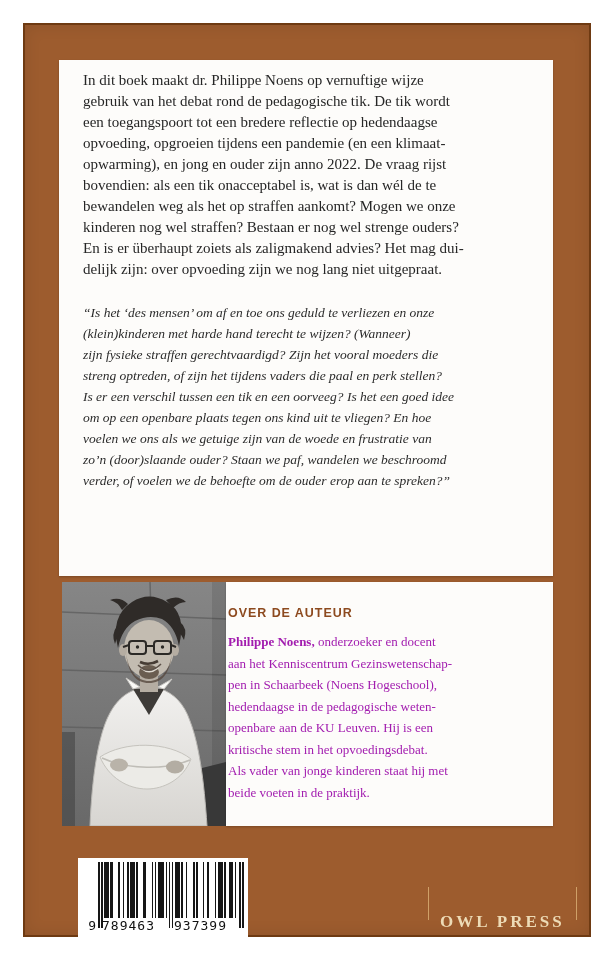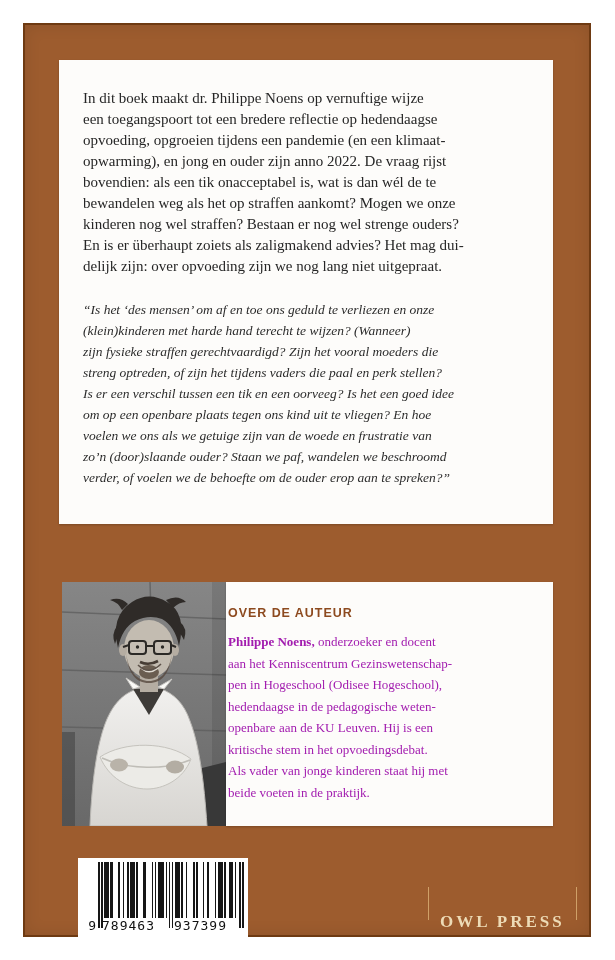--- a/index.html
+++ b/index.html
@@ -10,22 +10,22 @@
   .cover{
     position:absolute;left:23px;top:23px;width:568px;height:914px;
     background:#9d5c2e;
     box-shadow:inset 0 0 0 2px #6e3a12, inset 0 0 18px rgba(0,0,0,0.12);
   }
   .panel{
     position:absolute;background:#fdfcfa;
     box-shadow:0 1px 2px rgba(0,0,0,0.22);
   }
   .panel-top{
-    left:36px;top:37px;width:494px;height:464px;
-    padding:28px 22px 0 24px;box-sizing:border-box;overflow:hidden;
+    left:36px;top:37px;width:494px;height:516px;
+    padding:10px 22px 0 24px;box-sizing:border-box;overflow:hidden;
   }
   .tline{
     white-space:nowrap;font-size:15px;line-height:21px;color:#262626;
   }
   .quote-block{margin-top:22px;}
   .qline{
     white-space:nowrap;font-style:italic;font-size:13.5px;line-height:21px;color:#2b2b2b;
   }
   .photo-wrap{
     position:absolute;left:39px;top:559px;width:164px;height:244px;overflow:hidden;
@@ -68,20 +68,21 @@
 </style>
 </head>
 <body>
 
 <div id="screen">
   <div class="cover">
 
     <div class="panel panel-top">
       <div>
         <div class="tline">In dit boek maakt dr. Philippe Noens op vernuftige wijze</div>
+        <div class="tline">gebruik van het debat rond de pedagogische tik. De tik wordt</div>
         <div class="tline">een toegangspoort tot een bredere reflectie op hedendaagse</div>
         <div class="tline">opvoeding, opgroeien tijdens een pandemie (en een klimaat-</div>
         <div class="tline">opwarming), en jong en ouder zijn anno 2022. De vraag rijst</div>
         <div class="tline">bovendien: als een tik onacceptabel is, wat is dan wél de te</div>
         <div class="tline">bewandelen weg als het op straffen aankomt? Mogen we onze</div>
         <div class="tline">kinderen nog wel straffen? Bestaan er nog wel strenge ouders?</div>
         <div class="tline">En is er überhaupt zoiets als zaligmakend advies? Het mag dui-</div>
         <div class="tline">delijk zijn: over opvoeding zijn we nog lang niet uitgepraat.</div>
       </div>
       <div class="quote-block">
@@ -159,21 +160,21 @@
         <circle cx="75.5" cy="65" r="1.7" fill="#2b2926"></circle>
         <circle cx="100.5" cy="65" r="1.7" fill="#2b2926"></circle>
       </svg>
     </div>
 
     <div class="panel panel-author">
       <div class="author-heading">OVER DE AUTEUR</div>
       <div>
         <div class="aline"><span class="bold">Philippe Noens,</span><span> onderzoeker en docent</span></div>
         <div class="aline">aan het Kenniscentrum Gezinswetenschap-</div>
-        <div class="aline">pen in Hogeschool (Odisee Hogeschool),</div>
+        <div class="aline">pen in Schaarbeek (Noens Hogeschool),</div>
         <div class="aline">hedendaagse in de pedagogische weten-</div>
         <div class="aline">openbare aan de KU Leuven. Hij is een</div>
         <div class="aline">kritische stem in het opvoedingsdebat.</div>
         <div class="aline">Als vader van jonge kinderen staat hij met</div>
         <div class="aline">beide voeten in de praktijk.</div>
       </div>
     </div>
 
     <div class="barcode-box">
       <svg class="barcode-bars" width="146" height="70" viewBox="0 0 146 70" xmlns="http://www.w3.org/2000/svg" fill="#161616" shape-rendering="crispEdges">

